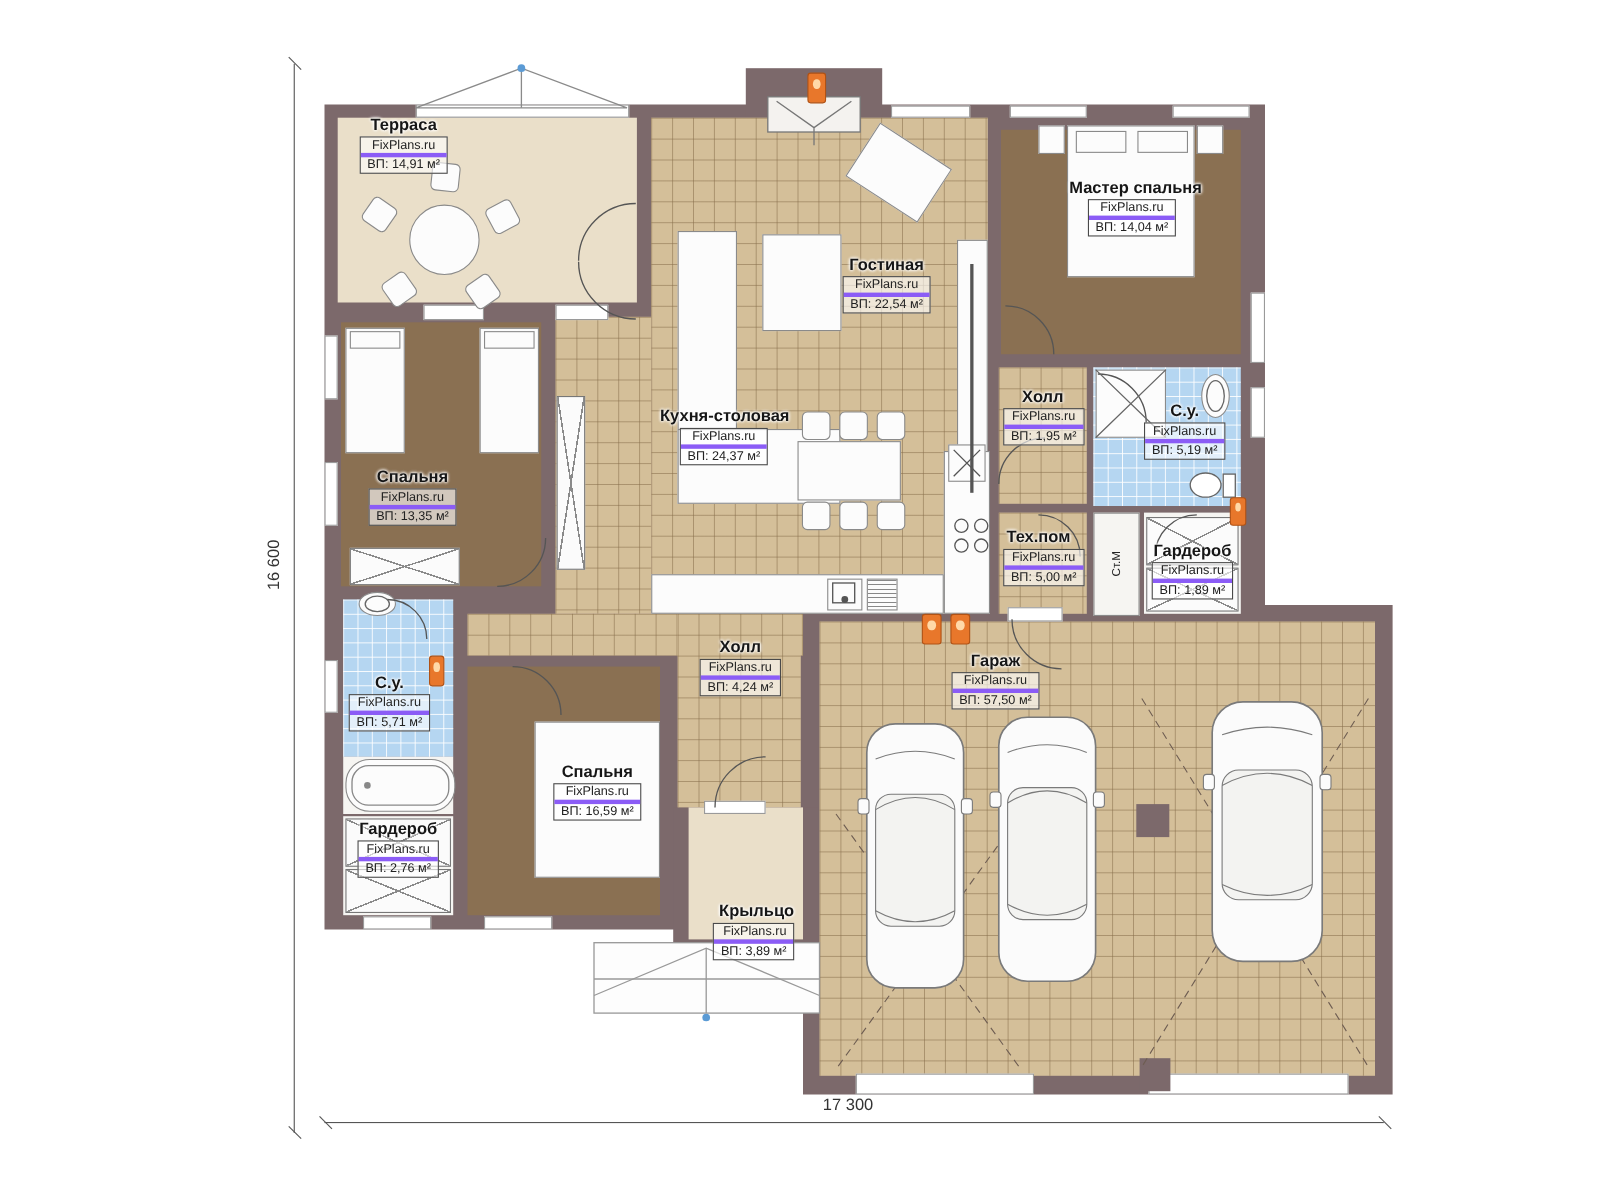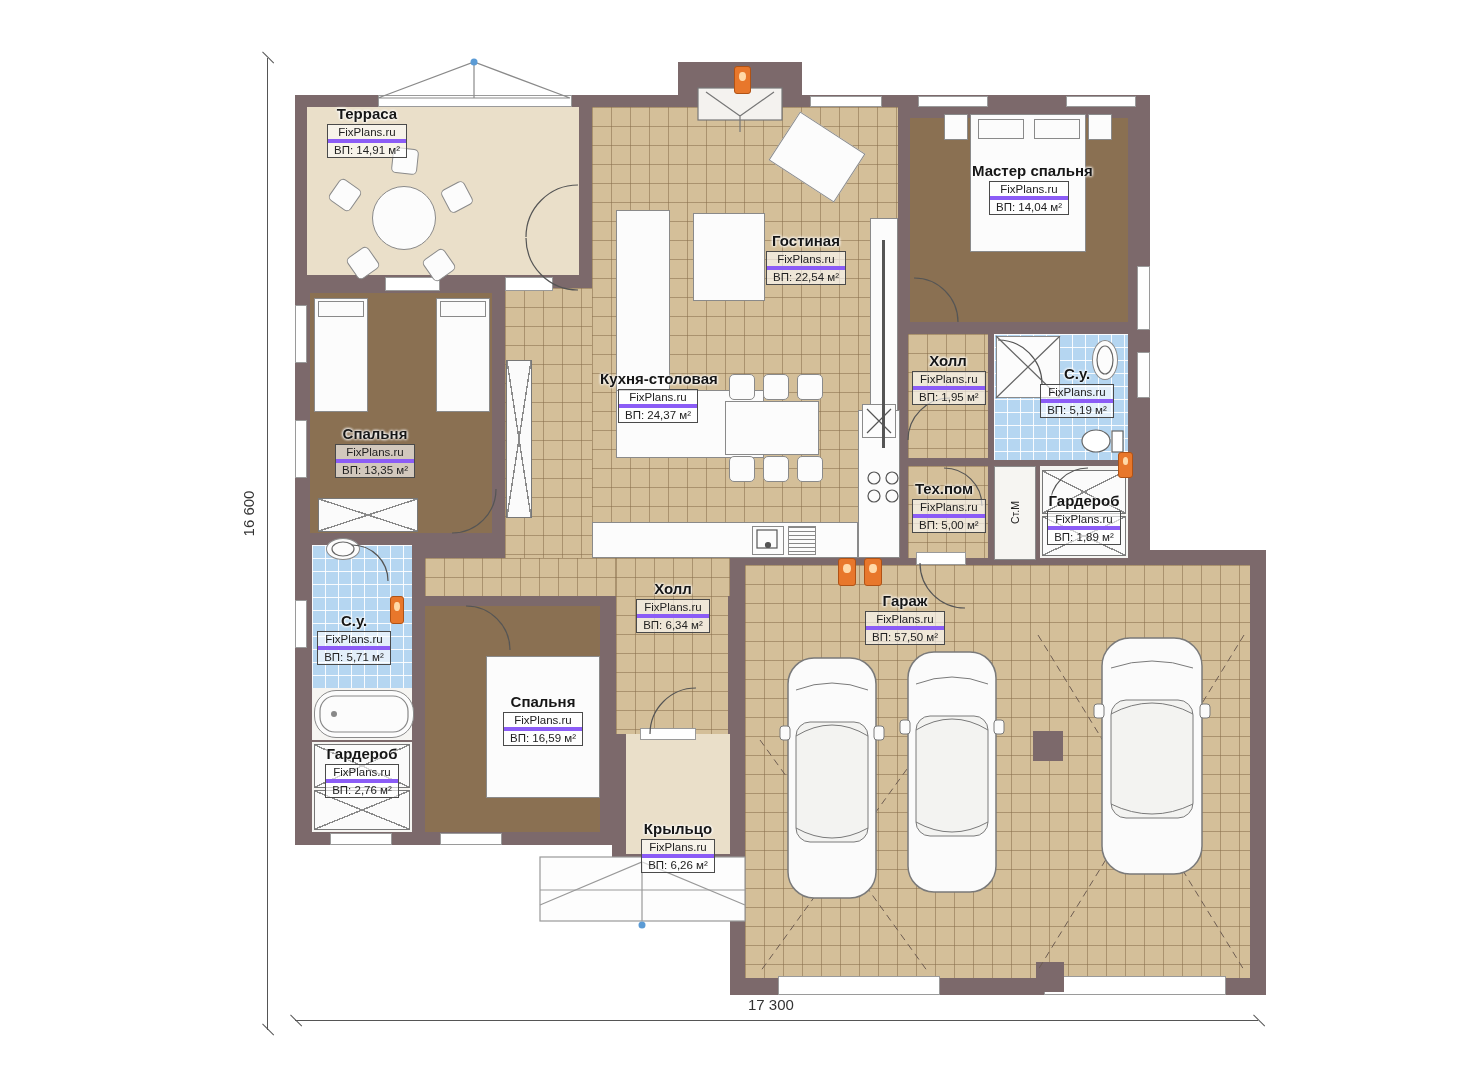--- a/index.html
+++ b/index.html
@@ -276,41 +276,41 @@
       <div class="rrow">ВП: 1,89 м²</div></div>
   </div>
   <div class="room-label" style="left:330px;top:425px;width:90px;">
     <div class="rname">Спальня</div>
     <div class="rbox"><div class="rrow">FixPlans.ru</div>
       <div class="rrow">ВП: 13,35 м²</div></div>
   </div>
   <div class="room-label" style="left:636px;top:580px;width:74px;">
     <div class="rname">Холл</div>
     <div class="rbox"><div class="rrow">FixPlans.ru</div>
-      <div class="rrow">ВП: 6,34 м²</div></div>
+      <div class="rrow">ВП: 4,24 м²</div></div>
   </div>
   <div class="room-label" style="left:314px;top:612px;width:80px;">
     <div class="rname">С.у.</div>
     <div class="rbox"><div class="rrow">FixPlans.ru</div>
       <div class="rrow">ВП: 5,71 м²</div></div>
   </div>
   <div class="room-label" style="left:318px;top:745px;width:88px;">
     <div class="rname">Гардероб</div>
     <div class="rbox"><div class="rrow">FixPlans.ru</div>
       <div class="rrow">ВП: 2,76 м²</div></div>
   </div>
   <div class="room-label" style="left:494px;top:693px;width:98px;">
     <div class="rname">Спальня</div>
     <div class="rbox"><div class="rrow">FixPlans.ru</div>
       <div class="rrow">ВП: 16,59 м²</div></div>
   </div>
-  <div class="room-label" style="left:634px;top:820px;width:88px;">
+  <div class="room-label" style="left:634px;top:820px;width:88px;text-align:right;">
     <div class="rname">Крыльцо</div>
     <div class="rbox"><div class="rrow">FixPlans.ru</div>
-      <div class="rrow">ВП: 6,26 м²</div></div>
+      <div class="rrow">ВП: 3,89 м²</div></div>
   </div>
   <div class="room-label" style="left:858px;top:592px;width:94px;">
     <div class="rname">Гараж</div>
     <div class="rbox"><div class="rrow">FixPlans.ru</div>
       <div class="rrow">ВП: 57,50 м²</div></div>
   </div>
 
   <div class="dim" style="left:267px;top:58px;width:1.4px;height:972px;"></div>
   <div class="tick" style="left:260px;top:57px;"></div>
   <div class="tick" style="left:260px;top:1029px;"></div>

